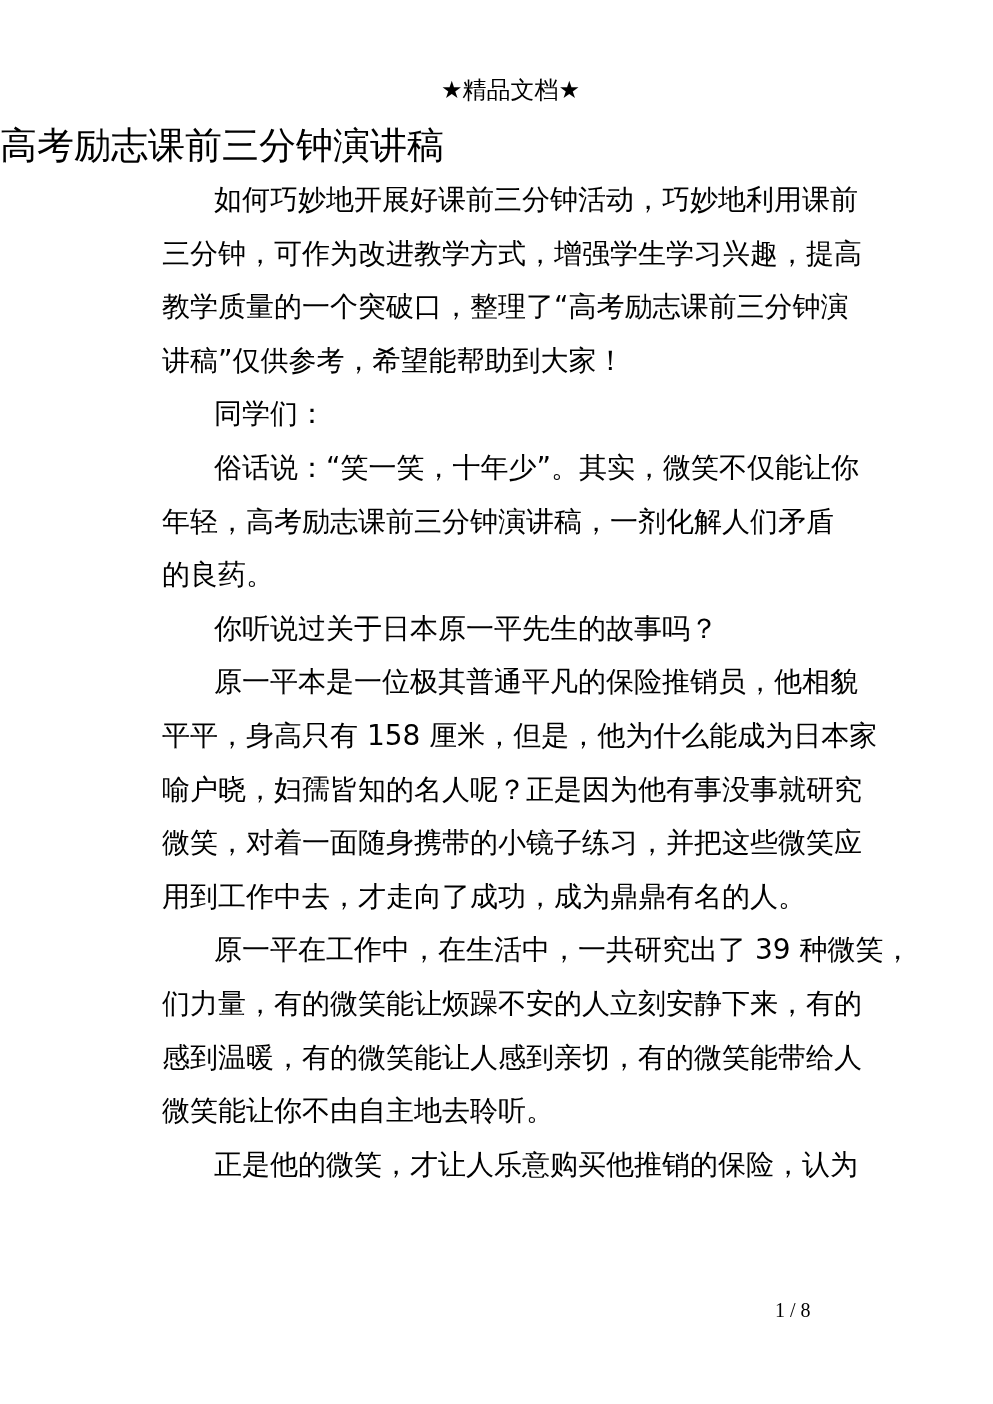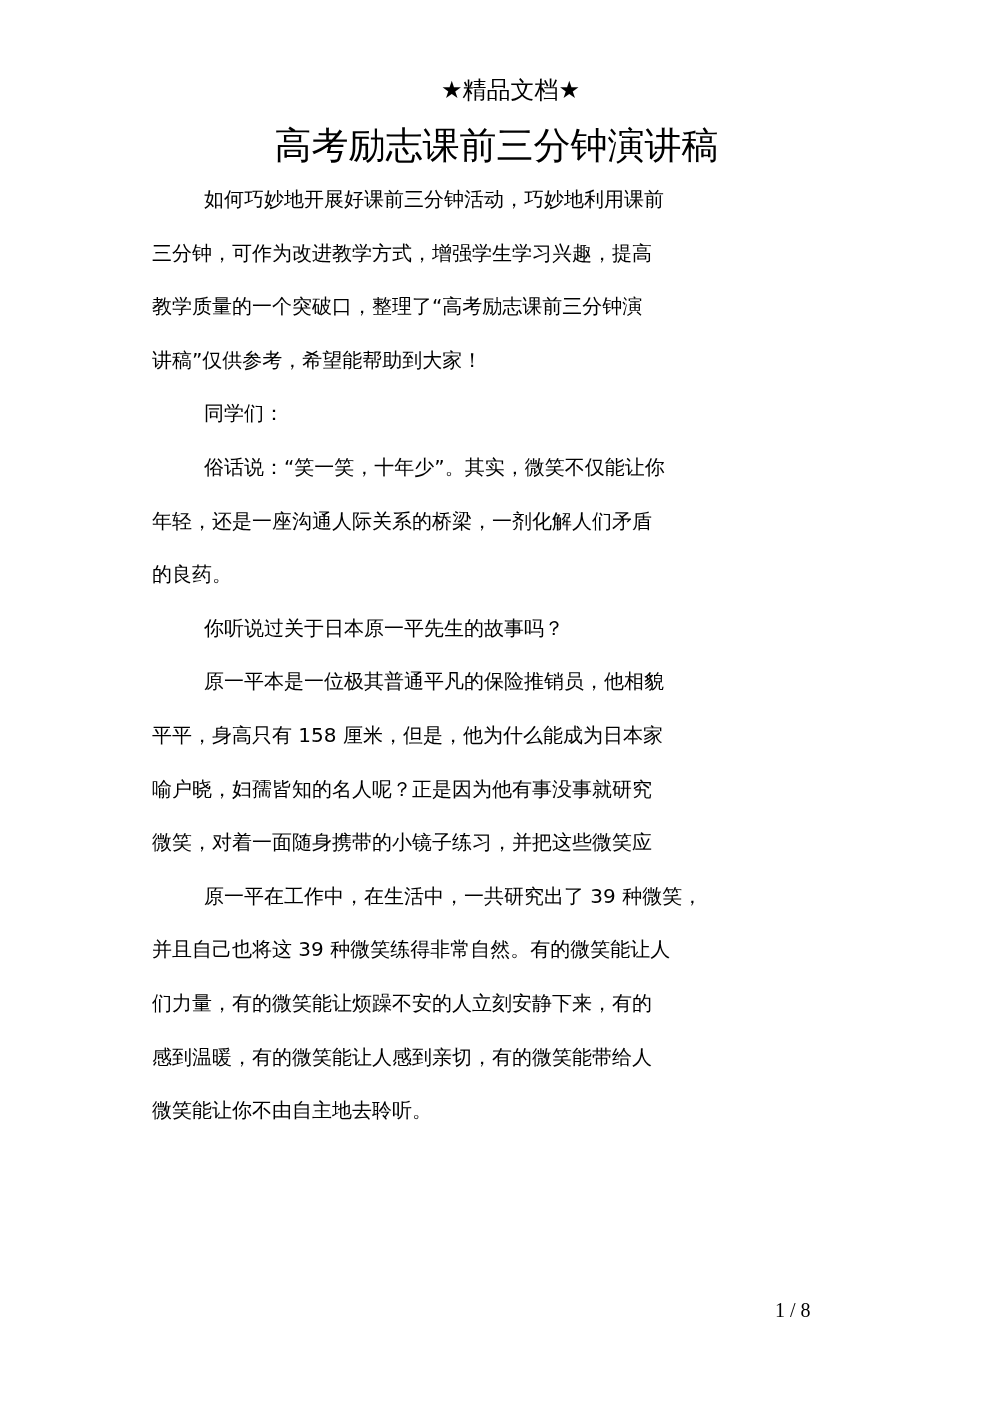--- a/index.html
+++ b/index.html
@@ -9,26 +9,26 @@
       color: #000000;
     }
     .header {
       position: absolute; top: 72px; left: 0; width: 993px;
       text-align: center; font-size: 24px; line-height: 36px;
       font-family: "DejaVu Sans", "Liberation Sans", sans-serif;
       margin-left: 14px;
     }
     .title {
       position: absolute; top: 122px; left: 0; width: 993px;
-      text-align: center; font-size: 37px; line-height: 48px;
+      text-align: left; font-size: 37px; line-height: 48px;
       font-family: "DejaVu Sans", "Liberation Sans", sans-serif;
     }
     .body {
-      position: absolute; top: 173px; left: 152px; width: 680px;
-      font-size: 20px; line-height: 53.6px;
+      position: absolute; top: 173px; left: 162px; width: 680px;
+      font-size: 28px; line-height: 53.6px;
       font-family: "DejaVu Sans", "Liberation Sans", sans-serif;
     }
     .line { white-space: nowrap; height: 53.6px; }
     .indent { padding-left: 52px; }
     .page-num {
       position: absolute; top: 1300px; left: 775px;
       font-size: 20px; line-height: 20px;
       font-family: "Liberation Serif", serif;
     }
   </style>
@@ -38,27 +38,28 @@
 <div class="header">★精品文档★</div>
 <div class="title">高考励志课前三分钟演讲稿</div>
 
 <div class="body">
   <div class="line indent">如何巧妙地开展好课前三分钟活动，巧妙地利用课前</div>
   <div class="line">三分钟，可作为改进教学方式，增强学生学习兴趣，提高</div>
   <div class="line">教学质量的一个突破口，整理了“高考励志课前三分钟演</div>
   <div class="line">讲稿”仅供参考，希望能帮助到大家！</div>
   <div class="line indent">同学们：</div>
   <div class="line indent">俗话说：“笑一笑，十年少”。其实，微笑不仅能让你</div>
-  <div class="line">年轻，还是一座沟通人际关系的桥梁，一剂化解人们矛盾</div>
+  <div class="line">年轻，高考励志课前三分钟演讲稿，一剂化解人们矛盾</div>
   <div class="line">的良药。</div>
   <div class="line indent">你听说过关于日本原一平先生的故事吗？</div>
   <div class="line indent">原一平本是一位极其普通平凡的保险推销员，他相貌</div>
   <div class="line">平平，身高只有 158 厘米，但是，他为什么能成为日本家</div>
   <div class="line">喻户晓，妇孺皆知的名人呢？正是因为他有事没事就研究</div>
   <div class="line">微笑，对着一面随身携带的小镜子练习，并把这些微笑应</div>
+  <div class="line">用到工作中去，才走向了成功，成为鼎鼎有名的人。</div>
   <div class="line indent">原一平在工作中，在生活中，一共研究出了 39 种微笑，</div>
-  <div class="line">并且自己也将这 39 种微笑练得非常自然。有的微笑能让人</div>
   <div class="line">们力量，有的微笑能让烦躁不安的人立刻安静下来，有的</div>
   <div class="line">感到温暖，有的微笑能让人感到亲切，有的微笑能带给人</div>
   <div class="line">微笑能让你不由自主地去聆听。</div>
+  <div class="line indent">正是他的微笑，才让人乐意购买他推销的保险，认为</div>
 </div>
 
 <div class="page-num">1 / 8</div>
 
 </body></html>

